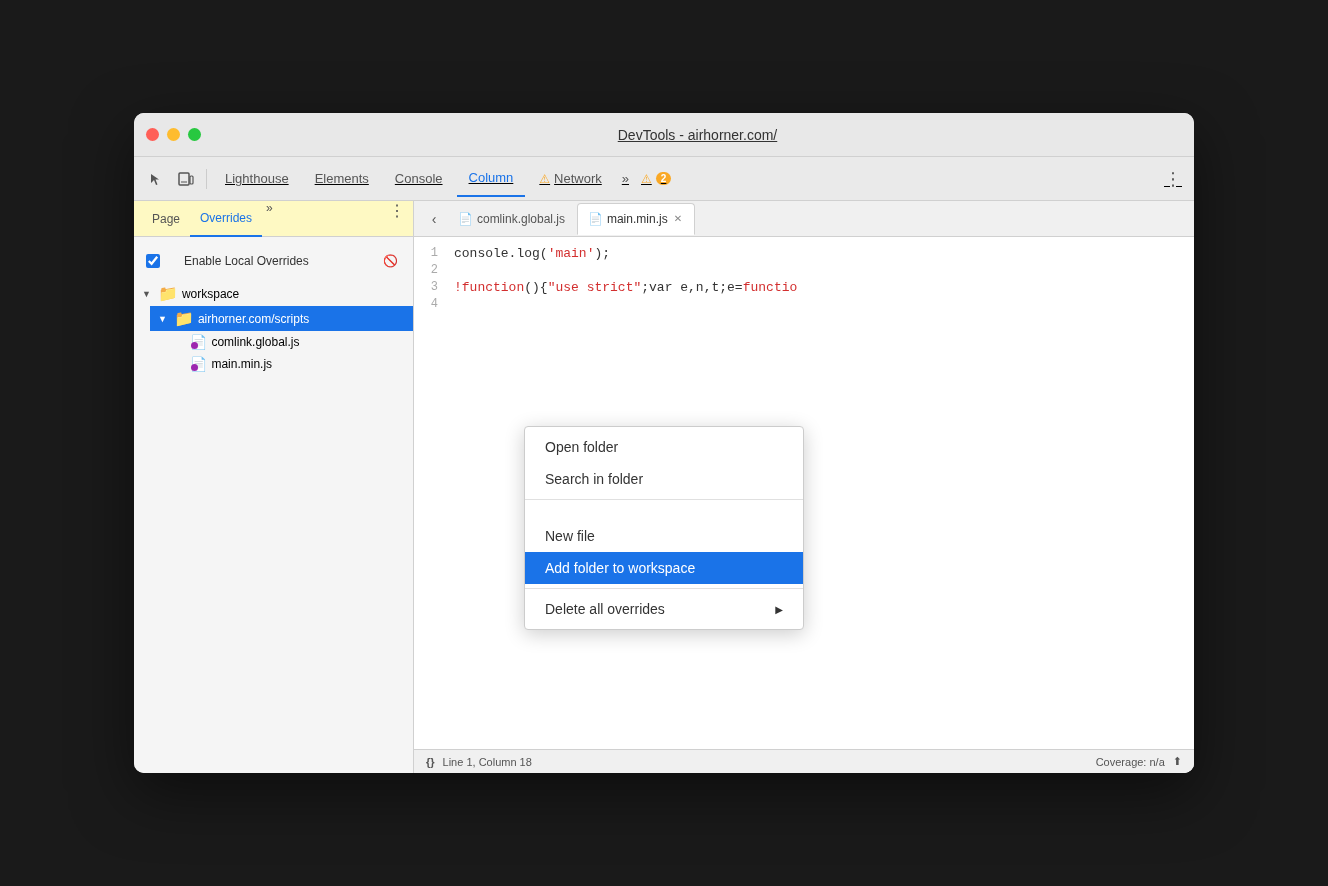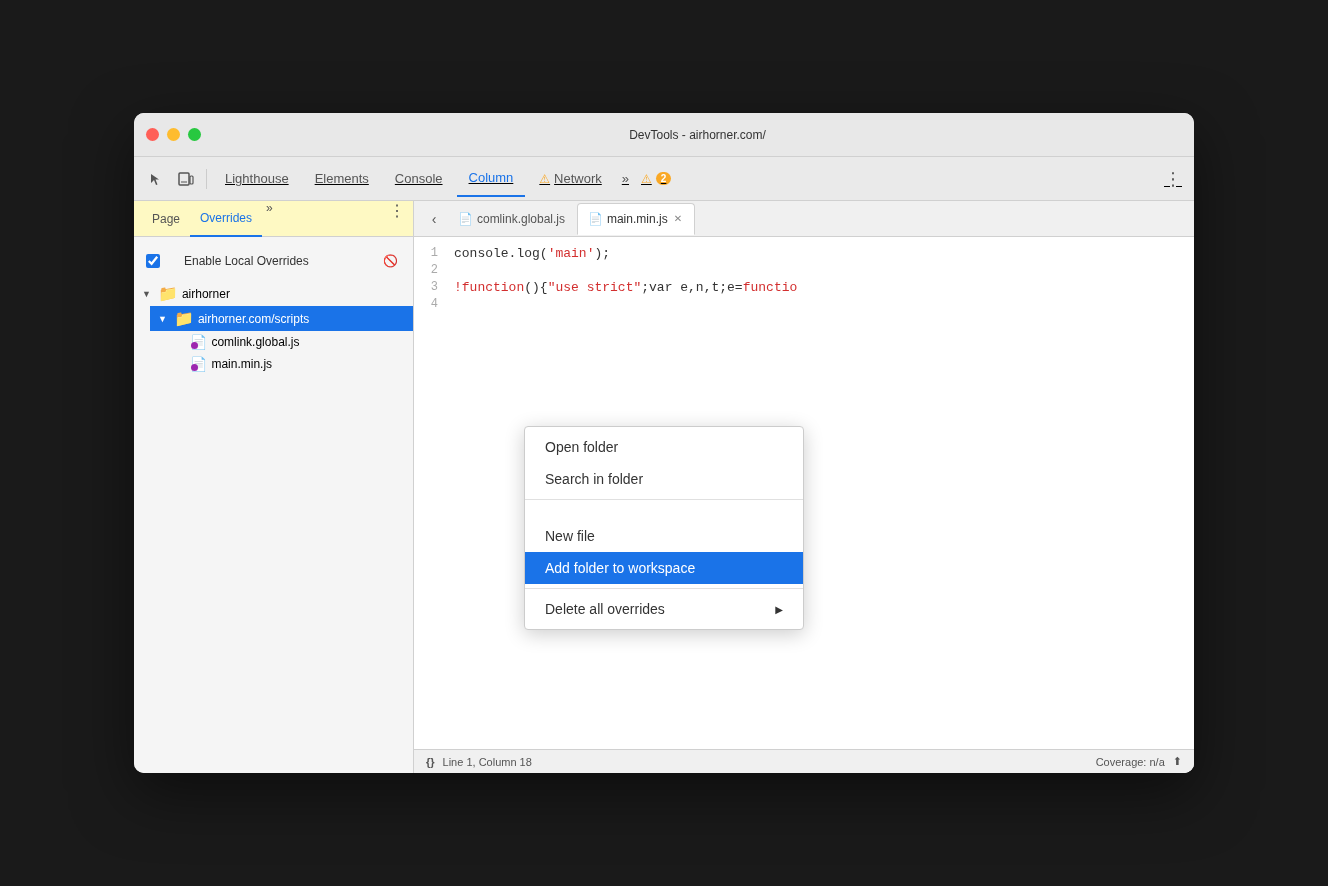--- a/index.html
+++ b/index.html
@@ -43,23 +43,24 @@
       border-radius: 50%;
       border: none;
       cursor: pointer;
     }
     .control-close { background: #ff5f57; }
     .control-min { background: #febc2e; }
     .control-max { background: #28c840; }
     .window-title {
       flex: 1;
       text-align: center;
-      font-size: 12px;
+      font-size: 14px;
       color: #333;
       font-weight: 500;
+      text-decoration: underline;
     }
     
     .toolbar {
       height: 44px;
       background: #eaeaea;
       display: flex;
       align-items: center;
       padding: 0 8px;
       border-bottom: 1px solid #d0d0d0;
       flex-shrink: 0;
@@ -423,21 +424,21 @@
         <div class="override-row">
           <input type="checkbox" class="checkbox" checked="" style="">
           <span class="override-label">Enable Local Overrides</span>
           <span class="override-action">🚫</span>
         </div>
         <div class="folder-tree">
 
           <div class="tree-item">
             <span class="tree-arrow">▼</span>
             <span class="folder-icon" style="color:#e8a000;">📁</span>
-            <span>airhorner</span>
+            <span>workspace</span>
           </div>
 
           <div class="tree-item selected tree-indent">
             <span class="tree-arrow">▼</span>
             <span class="folder-icon" style="color:#e8c000;">📁</span>
             <span>airhorner.com/scripts</span>
           </div>
 
           <div class="tree-item tree-indent2">
             <span class="tree-arrow" style="color:transparent;">▶</span>

